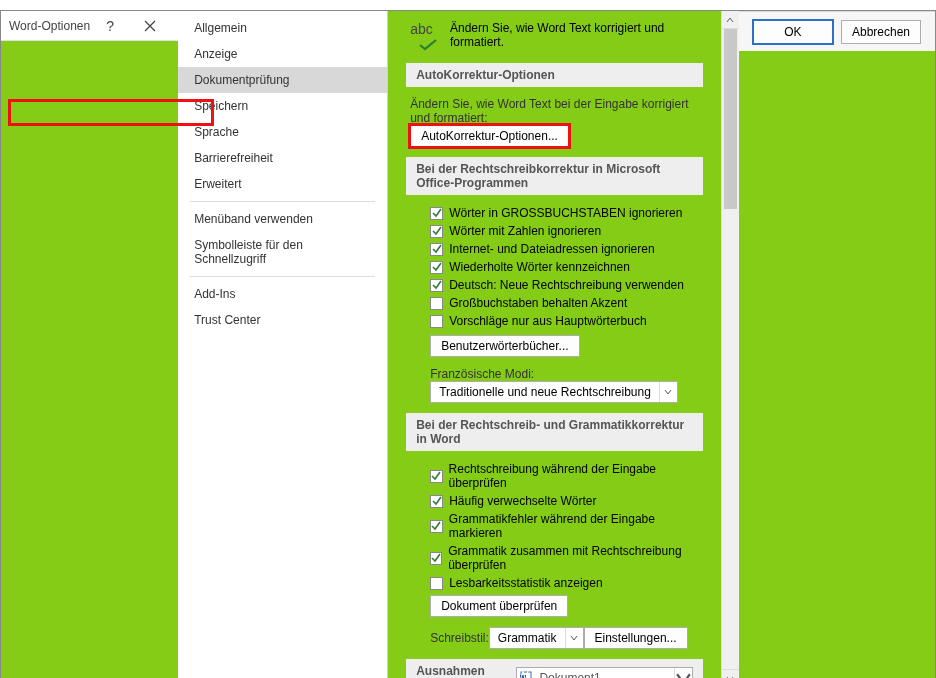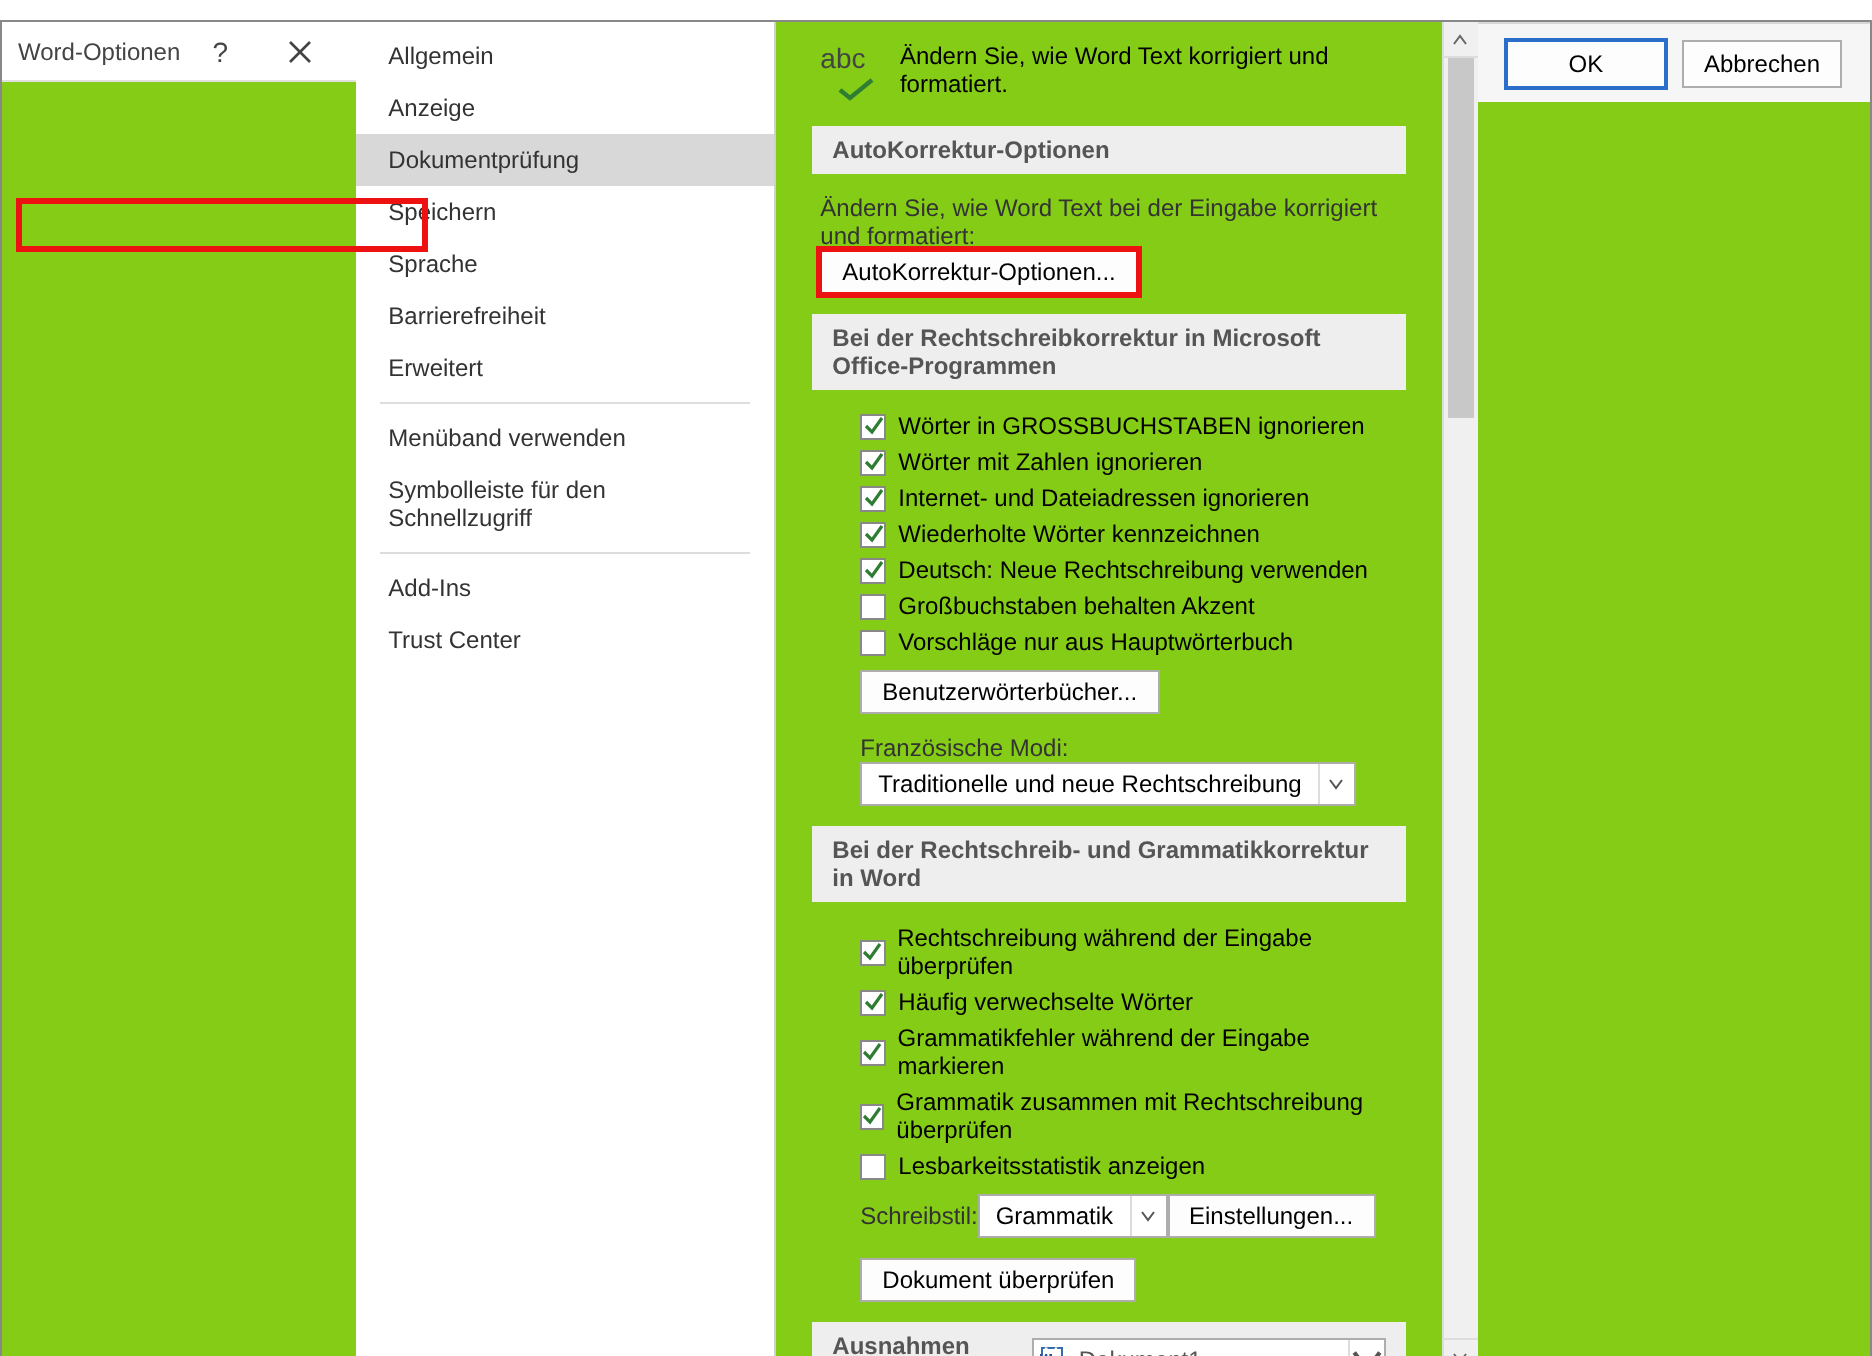--- a/index.html
+++ b/index.html
@@ -204,37 +204,37 @@
                   <polyline points="1,5 4,8 9,1" fill="none" stroke="#2e7d32" stroke-width="1.6"></polyline>
                 </svg>
               </span>
               <span class="txt">Grammatik zusammen mit Rechtschreibung überprüfen</span>
             </div>
             <div class="chk">
               <span class="box"></span>
               <span class="txt">Lesbarkeitsstatistik anzeigen</span>
             </div>
           </div>
+        <div class="row-line" style="margin-left:20px;">
+          <button class="btn">
+              <span>Dokument überprüfen</span>
+            </button>
+        </div>
         <div class="row-line" style="margin-left:20px;margin-top:6px;">
           <span class="lbl">Schreibstil:</span>
           <div class="dropdown">
             <span class="val">Grammatik</span>
             <span class="arr">
                 <svg viewBox="0 0 8 8">
                   <polyline points="1,2 4,6 7,2" fill="none" stroke="#555" stroke-width="1"></polyline>
                 </svg>
               </span>
           </div>
           <button class="btn">
               <span>Einstellungen...</span>
-            </button>
-        </div>
-        <div class="row-line" style="margin-left:20px;">
-          <button class="btn">
-              <span>Dokument überprüfen</span>
             </button>
         </div>
 
         <div class="sect-head" style="display:flex;align-items:center;gap:10px;">
           <span>Ausnahmen für:</span>
           <div class="doc-dd" style="font-weight:400;">
             <span class="icon">
               <svg width="14" height="14" viewBox="0 0 14 14">
                   <rect x="2" y="1" width="10" height="12" fill="#fff" stroke="#346cb0" stroke-width="1"></rect>
                   <rect x="1" y="4" width="6" height="6" fill="#2b579a"></rect>

